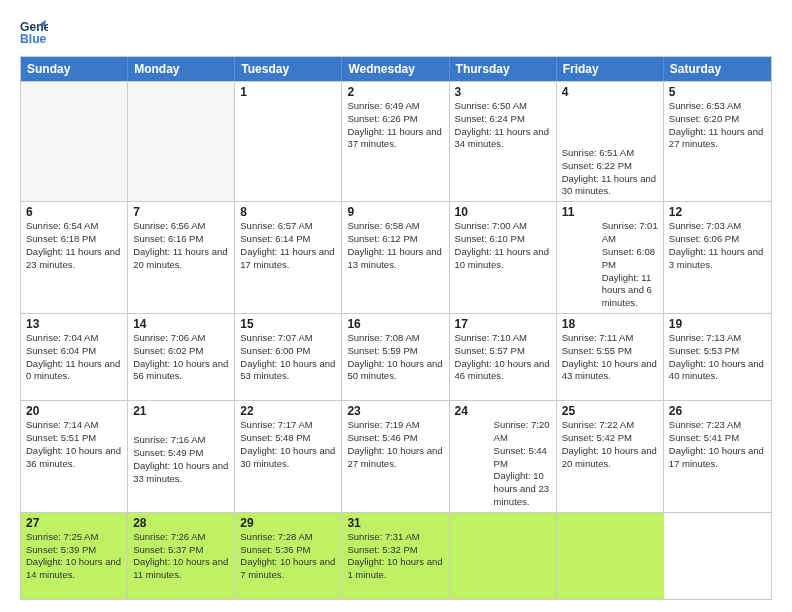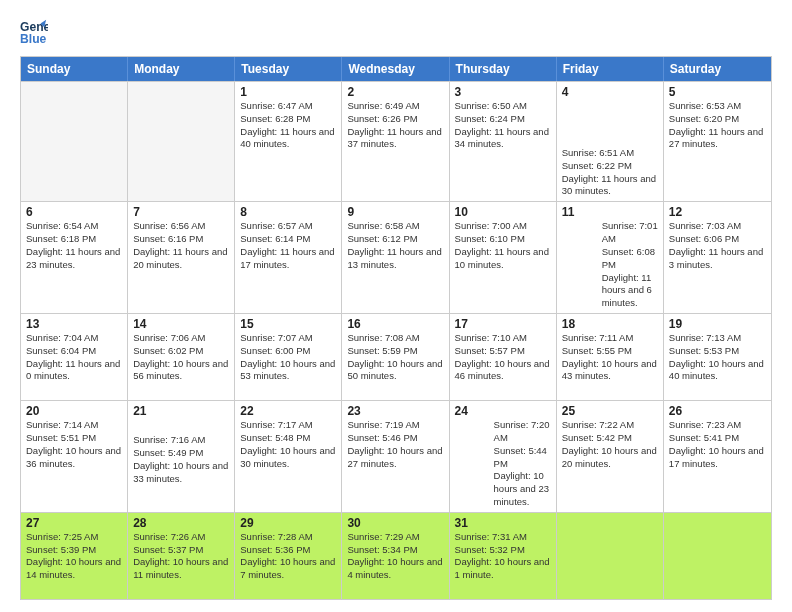--- a/index.html
+++ b/index.html
@@ -132,23 +132,20 @@
         <div class="cal-header-cell">Thursday</div>
         <div class="cal-header-cell">Friday</div>
         <div class="cal-header-cell">Saturday</div>
       </div>
     <div class="cal-body">
     <div class="cal-row">
           <div class="cal-cell empty"></div>
           <div class="cal-cell empty"></div>
           <div class="cal-cell">
             <div class="day-num">1</div>
-            <div class="cell-text" style="white-space: pre-line;">Sunrise: 6:47 AM
-Sunset: 6:28 PM
-Daylight: 11 hours and 40 minutes.</div>
           </div>
           <div class="cal-cell">
             <div class="day-num">2</div>
             <div class="cell-text" style="white-space: pre-line;">Sunrise: 6:49 AM
 Sunset: 6:26 PM
 Daylight: 11 hours and 37 minutes.</div>
           </div>
           <div class="cal-cell">
             <div class="day-num">3</div>
             <div class="cell-text" style="white-space: pre-line;">Sunrise: 6:50 AM
@@ -311,26 +308,20 @@
             <div class="day-num">28</div>
             <div class="cell-text" style="white-space: pre-line;">Sunrise: 7:26 AM
 Sunset: 5:37 PM
 Daylight: 10 hours and 11 minutes.</div>
           </div>
           <div class="cal-cell">
             <div class="day-num">29</div>
             <div class="cell-text" style="white-space: pre-line;">Sunrise: 7:28 AM
 Sunset: 5:36 PM
 Daylight: 10 hours and 7 minutes.</div>
-          </div>
-          <div class="cal-cell">
-            <div class="day-num">30</div>
-            <div class="cell-text" style="white-space: pre-line;">Sunrise: 7:29 AM
-Sunset: 5:34 PM
-Daylight: 10 hours and 4 minutes.</div>
           </div>
           <div class="cal-cell">
             <div class="day-num">31</div>
             <div class="cell-text" style="white-space: pre-line;">Sunrise: 7:31 AM
 Sunset: 5:32 PM
 Daylight: 10 hours and 1 minute.</div>
           </div>
           <div class="cal-cell empty"></div>
           <div class="cal-cell empty"></div>
         </div>

